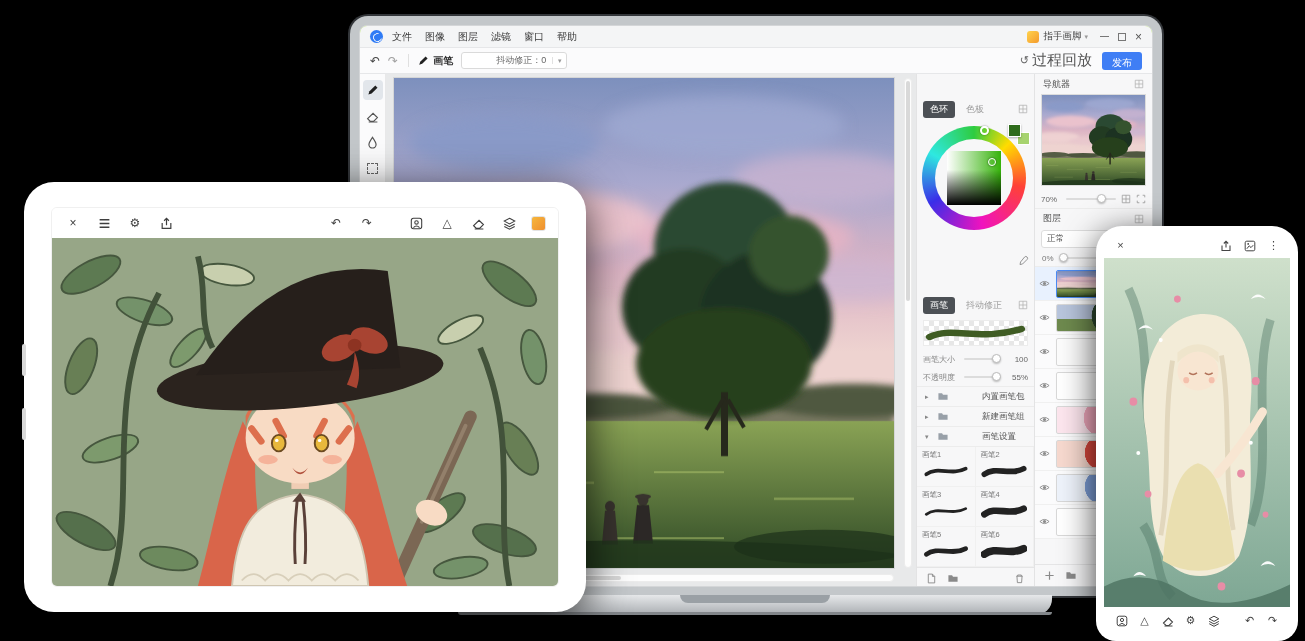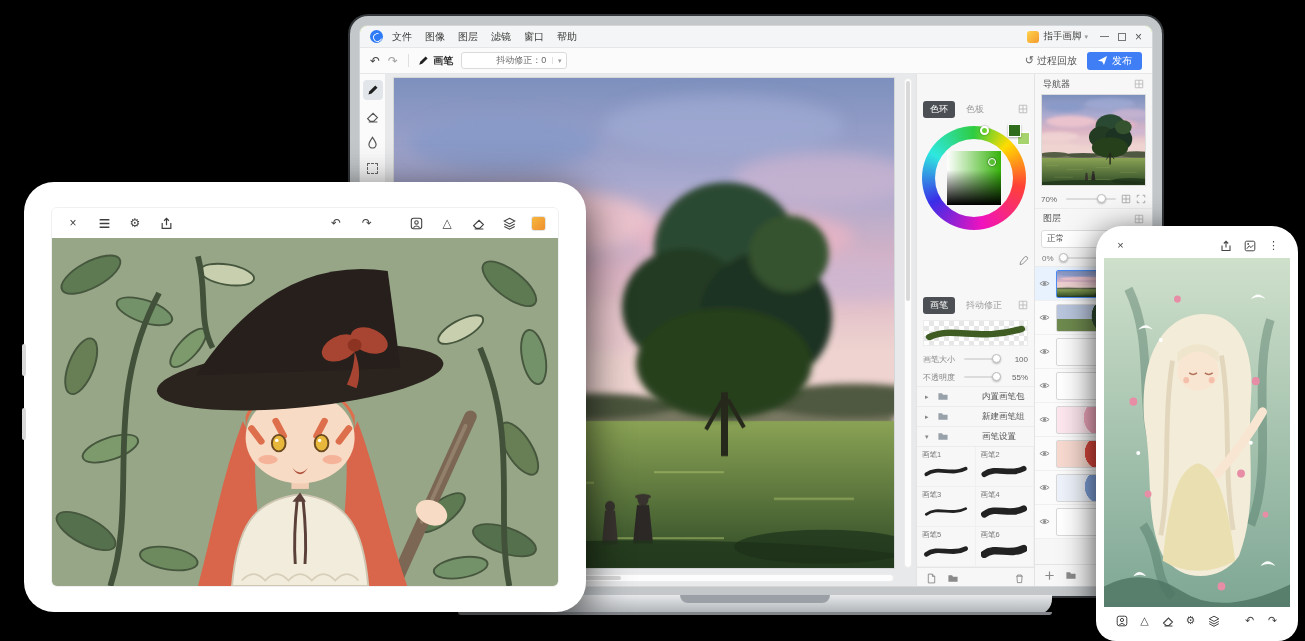--- a/index.html
+++ b/index.html
@@ -48,23 +48,23 @@
   .tbtn.dim { color:#a0a0a0; }
   .vdiv { width:1px; height:13px; background:#e0e0e0; margin:0 8px 0 2px; }
   .brush-ic { margin-right:4px; color:#222; }
   .brush-label { font-size:10px; font-weight:bold; color:#333; margin-right:8px; }
   .stab { display:flex; align-items:center; border:1px solid #dadada; border-radius:3px; height:17px; background:#fff;padding-left:28px; }
   .stab-val { font-size:9px; color:#666; padding:0 6px; }
   .stab-caret { width:14px; text-align:center; font-size:7px; color:#999; border-left:1px solid #e2e2e2; }
   .toolbar-right { margin-left:auto; display:flex; align-items:center; }
   .replay { display:flex; align-items:center; gap:3px; margin-right:10px; color:#555; }
   .replay-ic { font-size:11px; color:#666; }
-  .replay-label { font-size:10px; }
+  .replay-label { font-size:15px; }
   .publish { display:flex; align-items:center; gap:4px; background:#3f7ef5; color:#fff;
-    border:none; border-radius:3px; height:18px; padding:0 10px; font-size:10px; }
+    border:none; border-radius:3px; height:18px; padding:0 10px; font-size:10px;flex-direction:column; }
 
   .main { flex:1; display:flex; min-height:0; }
   .toolstrip { width:26px; background:#fbfbfc; border-right:1px solid #e8e8e9; padding-top:6px;
     display:flex; flex-direction:column; align-items:center; gap:6px; flex:none; }
   .tool { width:20px; height:20px; border-radius:4px; display:flex; align-items:center; justify-content:center; color:#555; }
   .tool.sel { background:#e2e6eb; color:#1f1f1f; }
   .marquee { width:11px; height:11px; border:1.2px dashed #666; border-radius:1px; }
 
   .canvas { flex:1; background:#e8e9ea; position:relative; min-width:0; }
   .painting { position:absolute; left:8px; top:4px; right:22px; bottom:18px; box-shadow:0 0 0 1px rgba(0,0,0,.08); }

